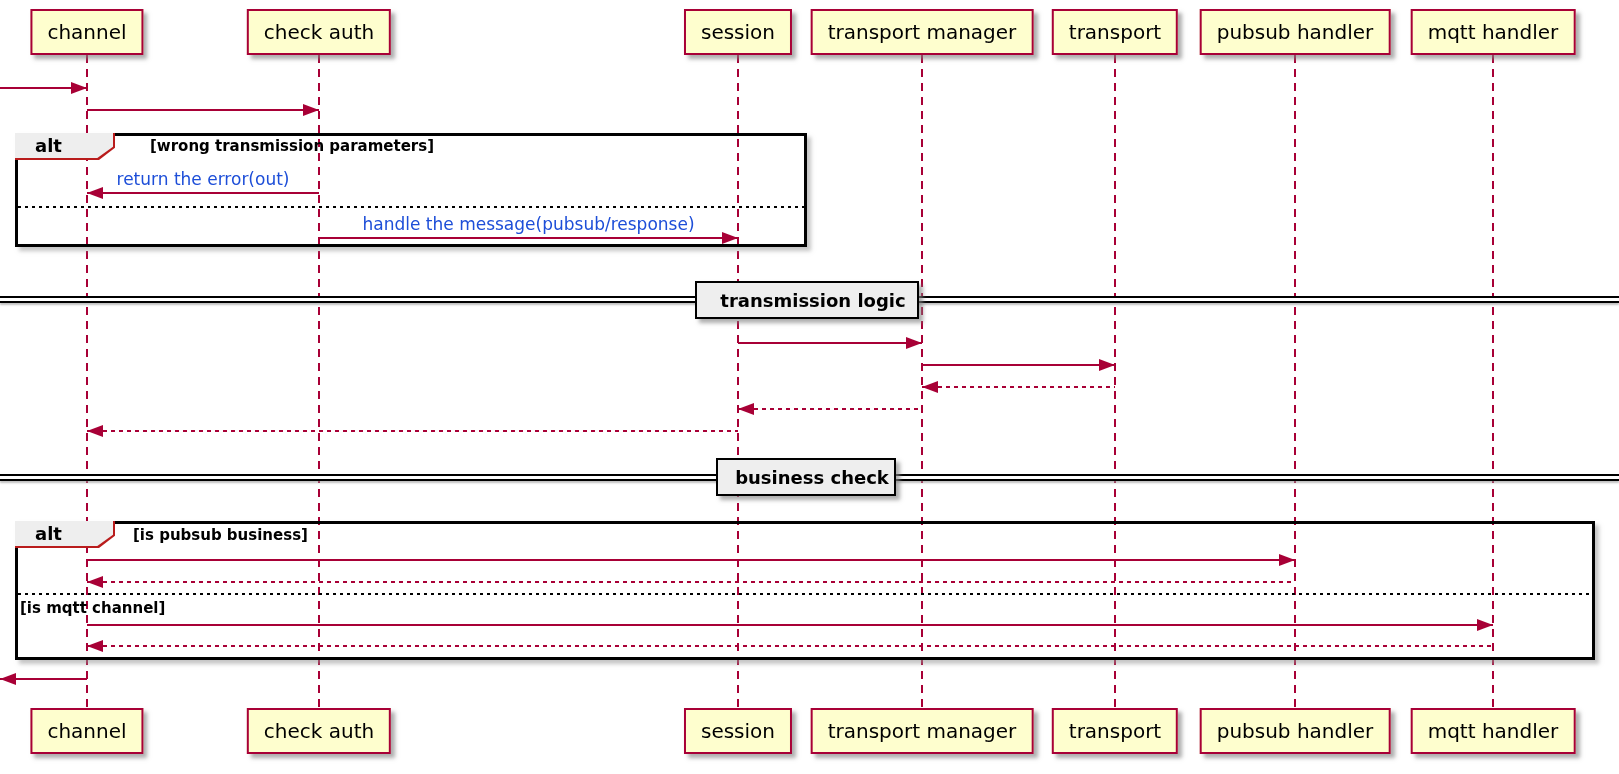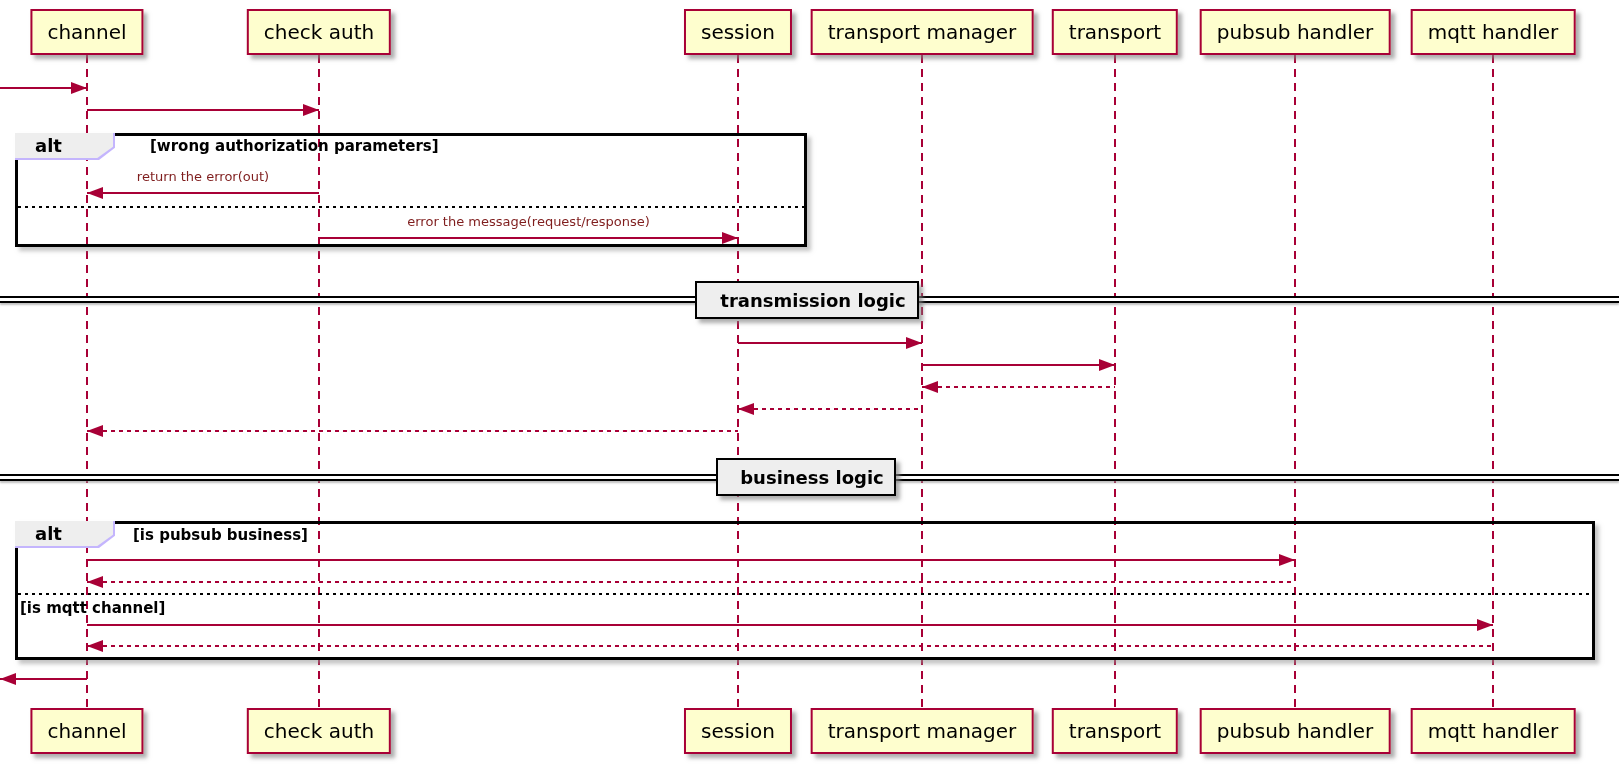--- a/index.html
+++ b/index.html
@@ -28,28 +28,28 @@
   .msg-line{position:absolute;height:2px;background:var(--red);}
   .msg-line.dashed{
     background:none;
     background-image:repeating-linear-gradient(90deg,var(--red) 0 4px,transparent 4px 8px);
   }
   .arrowhead{position:absolute;width:0;height:0;border-top:6px solid transparent;border-bottom:6px solid transparent;}
   .arrowhead.right{border-left:16px solid var(--red);}
   .arrowhead.left{border-right:16px solid var(--red);}
   .msg-label{
     position:absolute;transform:translateX(-50%);
-    font-size:13px;color:#7f1d1d;white-space:nowrap;
+    font-size:17px;color:#1d4ed8;white-space:nowrap;
   }
   .frame{
     position:absolute;border:3px solid #000;box-sizing:border-box;
     box-shadow:4px 4px 4px rgba(150,150,150,0.55);
   }
   .frame-tab{
-    position:absolute;width:100px;height:27px;background:#c4b5fd;
+    position:absolute;width:100px;height:27px;background:#b91c1c;
     clip-path:polygon(0 0,100% 0,100% 55%,84% 100%,0 100%);
   }
   .frame-tab-fill{
     position:absolute;left:0;top:0;width:98px;height:25px;background:#eeeeee;
     clip-path:polygon(0 0,100% 0,100% 55%,84% 100%,0 100%);
     display:flex;align-items:center;
     padding-left:20px;box-sizing:border-box;
     font-size:18px;font-weight:bold;color:#000;
   }
   .guard{
@@ -87,34 +87,34 @@
       <div class="lifeline" style="left: 1294px; top: 55px; height: 653px;"></div>
       <div class="lifeline" style="left: 1492px; top: 55px; height: 653px;"></div>
     </div>
   <div>
       <div class="divider-line" style="top: 296px;"></div>
       <div class="divider-box" style="left: 695px; top: 281px; width: 224px; height: 38px;">
         <div>transmission logic</div>
       </div>
       <div class="divider-line" style="top: 474px;"></div>
       <div class="divider-box" style="left: 716px; top: 458px; width: 180px; height: 38px;">
-        <div>business logic</div>
+        <div>business check</div>
       </div>
     </div>
   <div>
       <div class="msg-line" style="left: 0px; top: 87px; width: 87px;"></div>
       <div class="arrowhead right" style="top: 82px; left: 71px;"></div>
       <div class="msg-line" style="left: 87px; top: 109px; width: 232px;"></div>
       <div class="arrowhead right" style="top: 104px; left: 303px;"></div>
       <div class="msg-line" style="left: 87px; top: 192px; width: 232px;"></div>
       <div class="arrowhead left" style="top: 187px; left: 87px;"></div>
       <div class="msg-label" style="left: 203px; top: 169px;">return the error(out)</div>
       <div class="msg-line" style="left: 319px; top: 237px; width: 419px;"></div>
       <div class="arrowhead right" style="top: 232px; left: 722px;"></div>
-      <div class="msg-label" style="left: 528.5px; top: 214px;">error the message(request/response)</div>
+      <div class="msg-label" style="left: 528.5px; top: 214px;">handle the message(pubsub/response)</div>
       <div class="msg-line" style="left: 738px; top: 342px; width: 184px;"></div>
       <div class="arrowhead right" style="top: 337px; left: 906px;"></div>
       <div class="msg-line" style="left: 922px; top: 364px; width: 193px;"></div>
       <div class="arrowhead right" style="top: 359px; left: 1099px;"></div>
       <div class="msg-line dashed" style="left: 922px; top: 386px; width: 193px;"></div>
       <div class="arrowhead left" style="top: 381px; left: 922px;"></div>
       <div class="msg-line dashed" style="left: 738px; top: 408px; width: 184px;"></div>
       <div class="arrowhead left" style="top: 403px; left: 738px;"></div>
       <div class="msg-line dashed" style="left: 87px; top: 430px; width: 651px;"></div>
       <div class="arrowhead left" style="top: 425px; left: 87px;"></div>
@@ -127,21 +127,21 @@
       <div class="msg-line dashed" style="left: 87px; top: 645px; width: 1406px;"></div>
       <div class="arrowhead left" style="top: 640px; left: 87px;"></div>
       <div class="msg-line" style="left: 0px; top: 678px; width: 87px;"></div>
       <div class="arrowhead left" style="top: 673px; left: 0px;"></div>
     </div>
   <div>
       <div class="frame" style="left: 15px; top: 133px; width: 792px; height: 114px;"></div>
       <div class="frame-tab" style="left: 15px; top: 133px;">
         <div class="frame-tab-fill">alt</div>
       </div>
-      <div class="guard" style="left: 150px; top: 146px;">[wrong authorization parameters]</div>
+      <div class="guard" style="left: 150px; top: 146px;">[wrong transmission parameters]</div>
       <div class="frame-divider" style="left: 18px; top: 206px; width: 786px;"></div>
       <div class="frame" style="left: 15px; top: 521px; width: 1580px; height: 139px;"></div>
       <div class="frame-tab" style="left: 15px; top: 521px;">
         <div class="frame-tab-fill">alt</div>
       </div>
       <div class="guard" style="left: 133px; top: 535px;">[is pubsub business]</div>
       <div class="guard" style="left: 20px; top: 608px;">[is mqtt channel]</div>
       <div class="frame-divider" style="left: 18px; top: 593px; width: 1574px;"></div>
     </div>
   <div>

